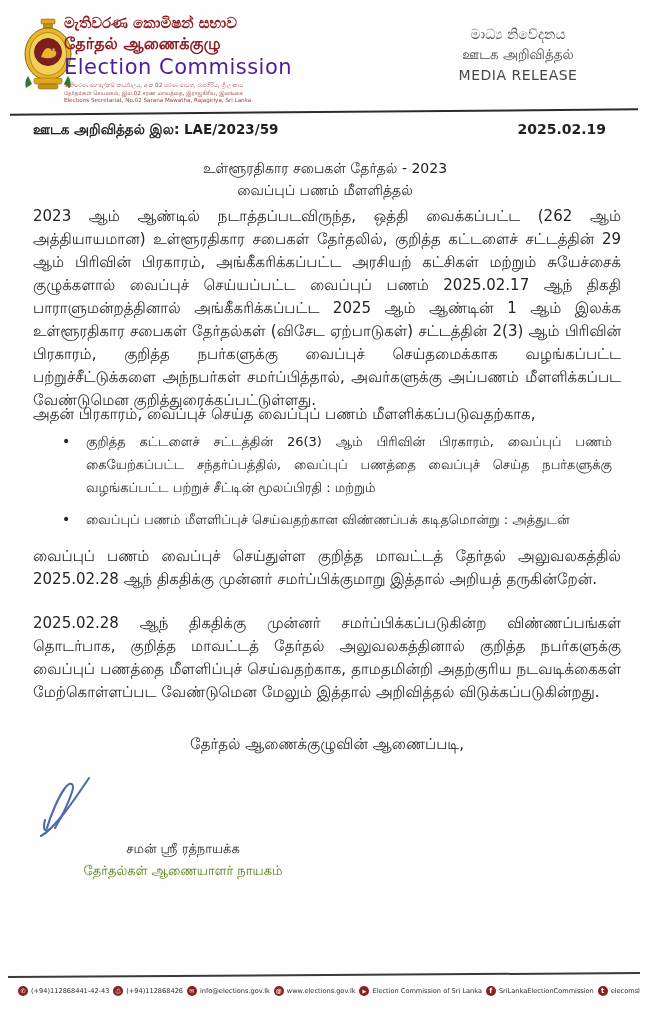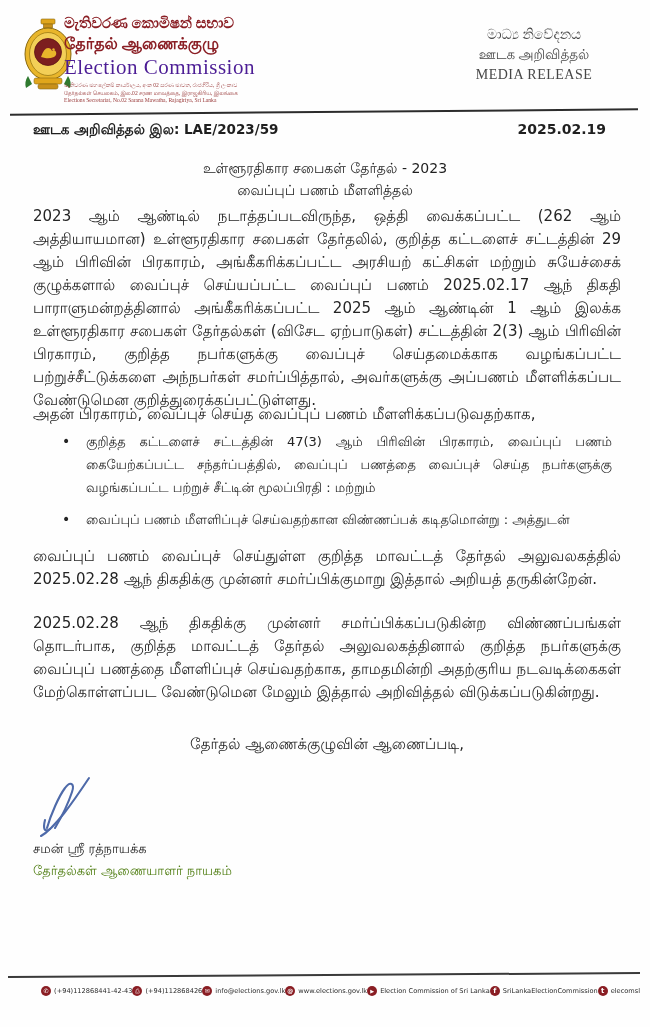--- a/index.html
+++ b/index.html
@@ -10,21 +10,21 @@
     position: relative;
     width: 650px;
     height: 1027px;
     margin: 0 auto;
     background: #fefefe;
     overflow: hidden;
     color: #1f1f1f;
   }
 
   
-  .header { position: absolute; top: 14px; left: 20px; right: 12px; height: 96px; font-family: Liberation Serif, serif; }
+  .header { position: absolute; top: 14px; left: 20px; right: 28px; height: 96px; }
 
   .emblem { position: absolute; left: 0; top: 4px; width: 56px; height: 82px; }
 
   .logo-text { position: absolute; left: 44px; top: 0; width: 260px; }
   .logo-sinhala  { color: #8a1e24; font-weight: bold; font-size: 15px; line-height: 19px; }
   .logo-tamil    { color: #8a1e24; font-weight: bold; font-size: 16px; line-height: 22px; }
   .logo-english  { color: #4c1d95; font-size: 21px; line-height: 24px; letter-spacing: .5px; }
   .logo-address  { color: #9a3a3a; font-size: 5.6px; line-height: 7.5px; margin-top: 3px; width: 230px; }
 
   .media-release { position: absolute; right: 24px; top: 10px; width: 160px; text-align: center; color: #474747; }
@@ -50,33 +50,33 @@
   .p1 { top: 205px; }
   .p2intro { top: 403px; text-align: left; }
   .bullets { position: absolute; top: 430px; left: 60px; width: 552px; list-style: none; }
   .bullets li { position: relative; padding-left: 26px; font-size: 13px; line-height: 23px; text-align: justify; color: #242424; margin-bottom: 9px; }
   .bullets li::before { content: "•"; position: absolute; left: 2px; top: 0; font-size: 14px; }
   .p3 { top: 545px; }
   .p4 { top: 612px; }
   .closing { top: 733px; text-align: center; }
 
   
-  .sig-block { position: absolute; left: 33px; top: 770px; width: 300px; }
+  .sig-block { position: absolute; left: 33px; top: 770px; width: 300px; text-align: center; }
   .sig-svg { display: block; margin-left: 4px; }
   .sig-name { font-size: 13px; line-height: 22px; margin-top: -4px; color: #242424; }
   .sig-designation { font-size: 13px; line-height: 22px; color: #4d7c0f; }
 
   
   .rule-bottom {
     position: absolute; top: 974px; left: 8px; right: 10px; height: 1.6px;
     background: #3a3a3a; transform: rotate(-0.35deg);
   }
   .footer-items {
     position: absolute; top: 986px; left: 18px; right: 10px;
-    display: flex; align-items: center; justify-content: flex-end;
+    display: flex; align-items: center; justify-content: space-between;
   }
   .f-item { display: flex; align-items: center; gap: 3px; font-size: 6.6px; color: #2a2a2a; white-space: nowrap; }
   .f-icon {
     width: 10px; height: 10px; border-radius: 50%;
     background: #8a1e24; color: #fff; font-size: 6px; line-height: 10px;
     text-align: center; display: inline-block; flex: 0 0 auto;
   }
   .icon-phone::before    { content: "✆"; }
   .icon-fax::before      { content: "⎙"; }
   .icon-email::before    { content: "✉"; }
@@ -138,21 +138,21 @@
   <div class="doc-title">
     <div>உள்ளூரதிகார சபைகள் தேர்தல் - 2023</div>
     <div>வைப்புப் பணம் மீளளித்தல்</div>
   </div>
 
   <p class="para p1">2023 ஆம் ஆண்டில் நடாத்தப்படவிருந்த, ஒத்தி வைக்கப்பட்ட (262 ஆம் அத்தியாயமான) உள்ளூரதிகார சபைகள் தேர்தலில், குறித்த கட்டளைச் சட்டத்தின் 29 ஆம் பிரிவின் பிரகாரம், அங்கீகரிக்கப்பட்ட அரசியற் கட்சிகள் மற்றும் சுயேச்சைக் குழுக்களால் வைப்புச் செய்யப்பட்ட வைப்புப் பணம் 2025.02.17 ஆந் திகதி பாராளுமன்றத்தினால் அங்கீகரிக்கப்பட்ட 2025 ஆம் ஆண்டின் 1 ஆம் இலக்க உள்ளூரதிகார சபைகள் தேர்தல்கள் (விசேட ஏற்பாடுகள்) சட்டத்தின் 2(3) ஆம் பிரிவின் பிரகாரம், குறித்த நபர்களுக்கு வைப்புச் செய்தமைக்காக வழங்கப்பட்ட பற்றுச்சீட்டுக்களை அந்நபர்கள் சமர்ப்பித்தால், அவர்களுக்கு அப்பணம் மீளளிக்கப்பட வேண்டுமென குறித்துரைக்கப்பட்டுள்ளது.</p>
 
   <p class="para p2intro">அதன் பிரகாரம், வைப்புச் செய்த வைப்புப் பணம் மீளளிக்கப்படுவதற்காக,</p>
 
   <ul class="bullets">
-    <li>குறித்த கட்டளைச் சட்டத்தின் 47(3) ஆம் பிரிவின் பிரகாரம், வைப்புப் பணம் கையேற்கப்பட்ட சந்தர்ப்பத்தில், வைப்புப் பணத்தை வைப்புச் செய்த நபர்களுக்கு வழங்கப்பட்ட பற்றுச் சீட்டின் மூலப்பிரதி : மற்றும்</li>
+    <li>குறித்த கட்டளைச் சட்டத்தின் 26(3) ஆம் பிரிவின் பிரகாரம், வைப்புப் பணம் கையேற்கப்பட்ட சந்தர்ப்பத்தில், வைப்புப் பணத்தை வைப்புச் செய்த நபர்களுக்கு வழங்கப்பட்ட பற்றுச் சீட்டின் மூலப்பிரதி : மற்றும்</li>
     <li>வைப்புப் பணம் மீளளிப்புச் செய்வதற்கான விண்ணப்பக் கடிதமொன்று : அத்துடன்</li>
   </ul>
 
   <p class="para p3">வைப்புப் பணம் வைப்புச் செய்துள்ள குறித்த மாவட்டத் தேர்தல் அலுவலகத்தில் 2025.02.28 ஆந் திகதிக்கு முன்னர் சமர்ப்பிக்குமாறு இத்தால் அறியத் தருகின்றேன்.</p>
 
   <p class="para p4">2025.02.28 ஆந் திகதிக்கு முன்னர் சமர்ப்பிக்கப்படுகின்ற விண்ணப்பங்கள் தொடர்பாக, குறித்த மாவட்டத் தேர்தல் அலுவலகத்தினால் குறித்த நபர்களுக்கு வைப்புப் பணத்தை மீளளிப்புச் செய்வதற்காக, தாமதமின்றி அதற்குரிய நடவடிக்கைகள் மேற்கொள்ளப்பட வேண்டுமென மேலும் இத்தால் அறிவித்தல் விடுக்கப்படுகின்றது.</p>
 
   <p class="para closing">தேர்தல் ஆணைக்குழுவின் ஆணைப்படி,</p>
 
   <div class="sig-block">

